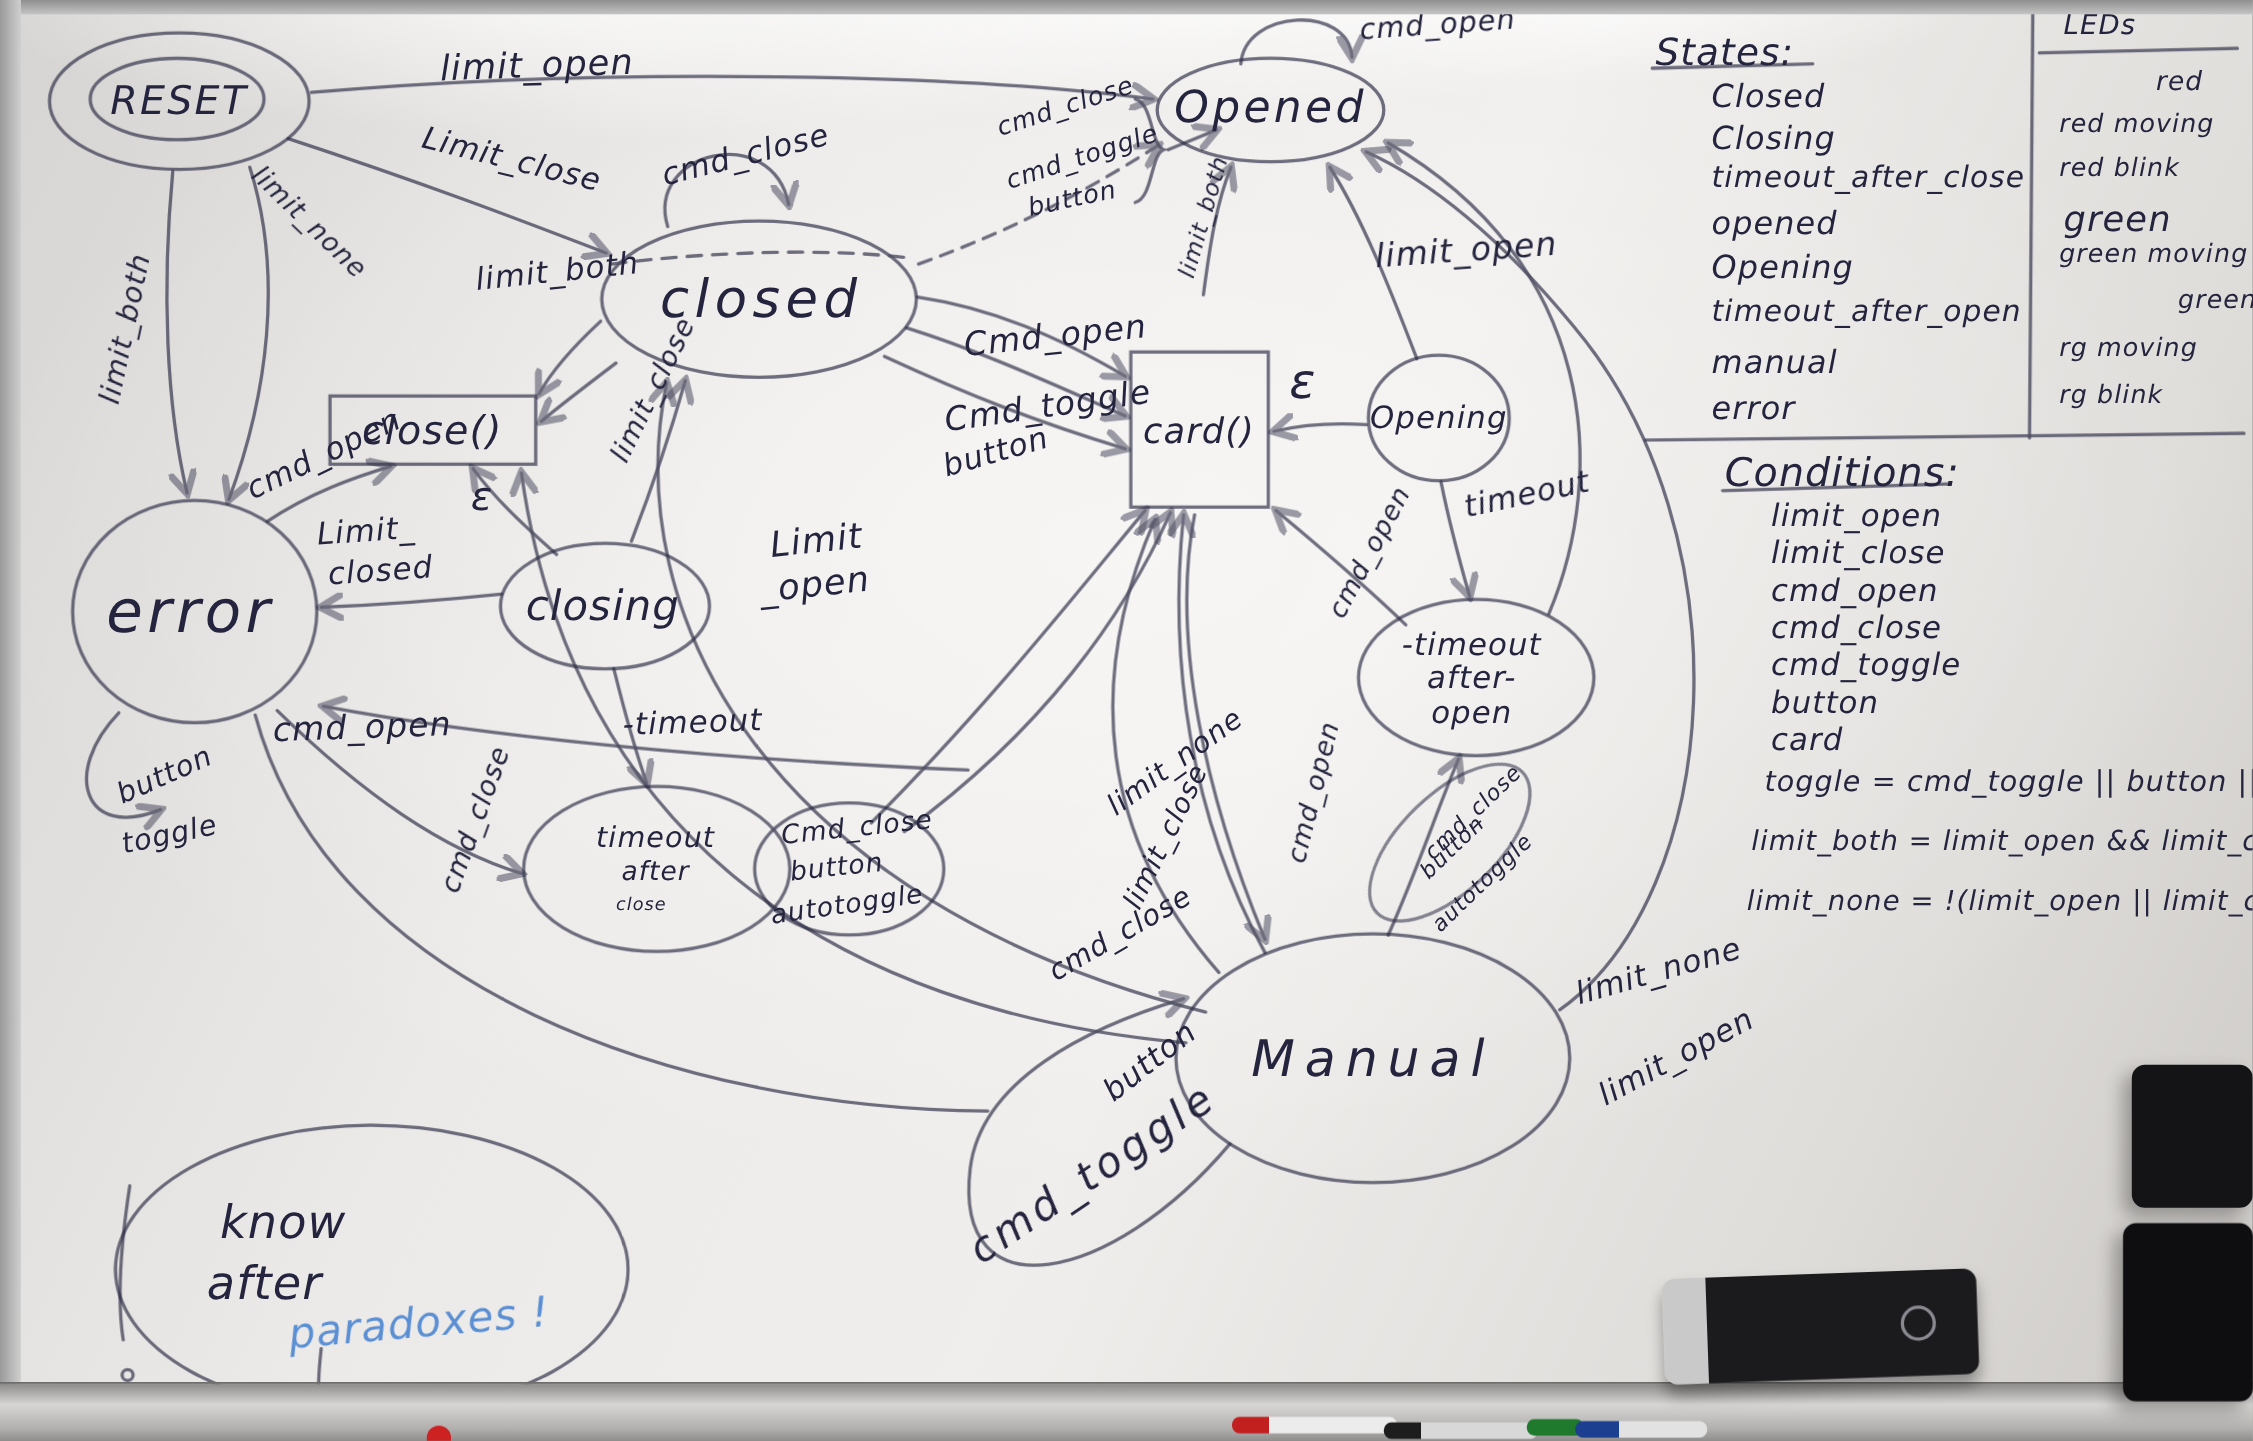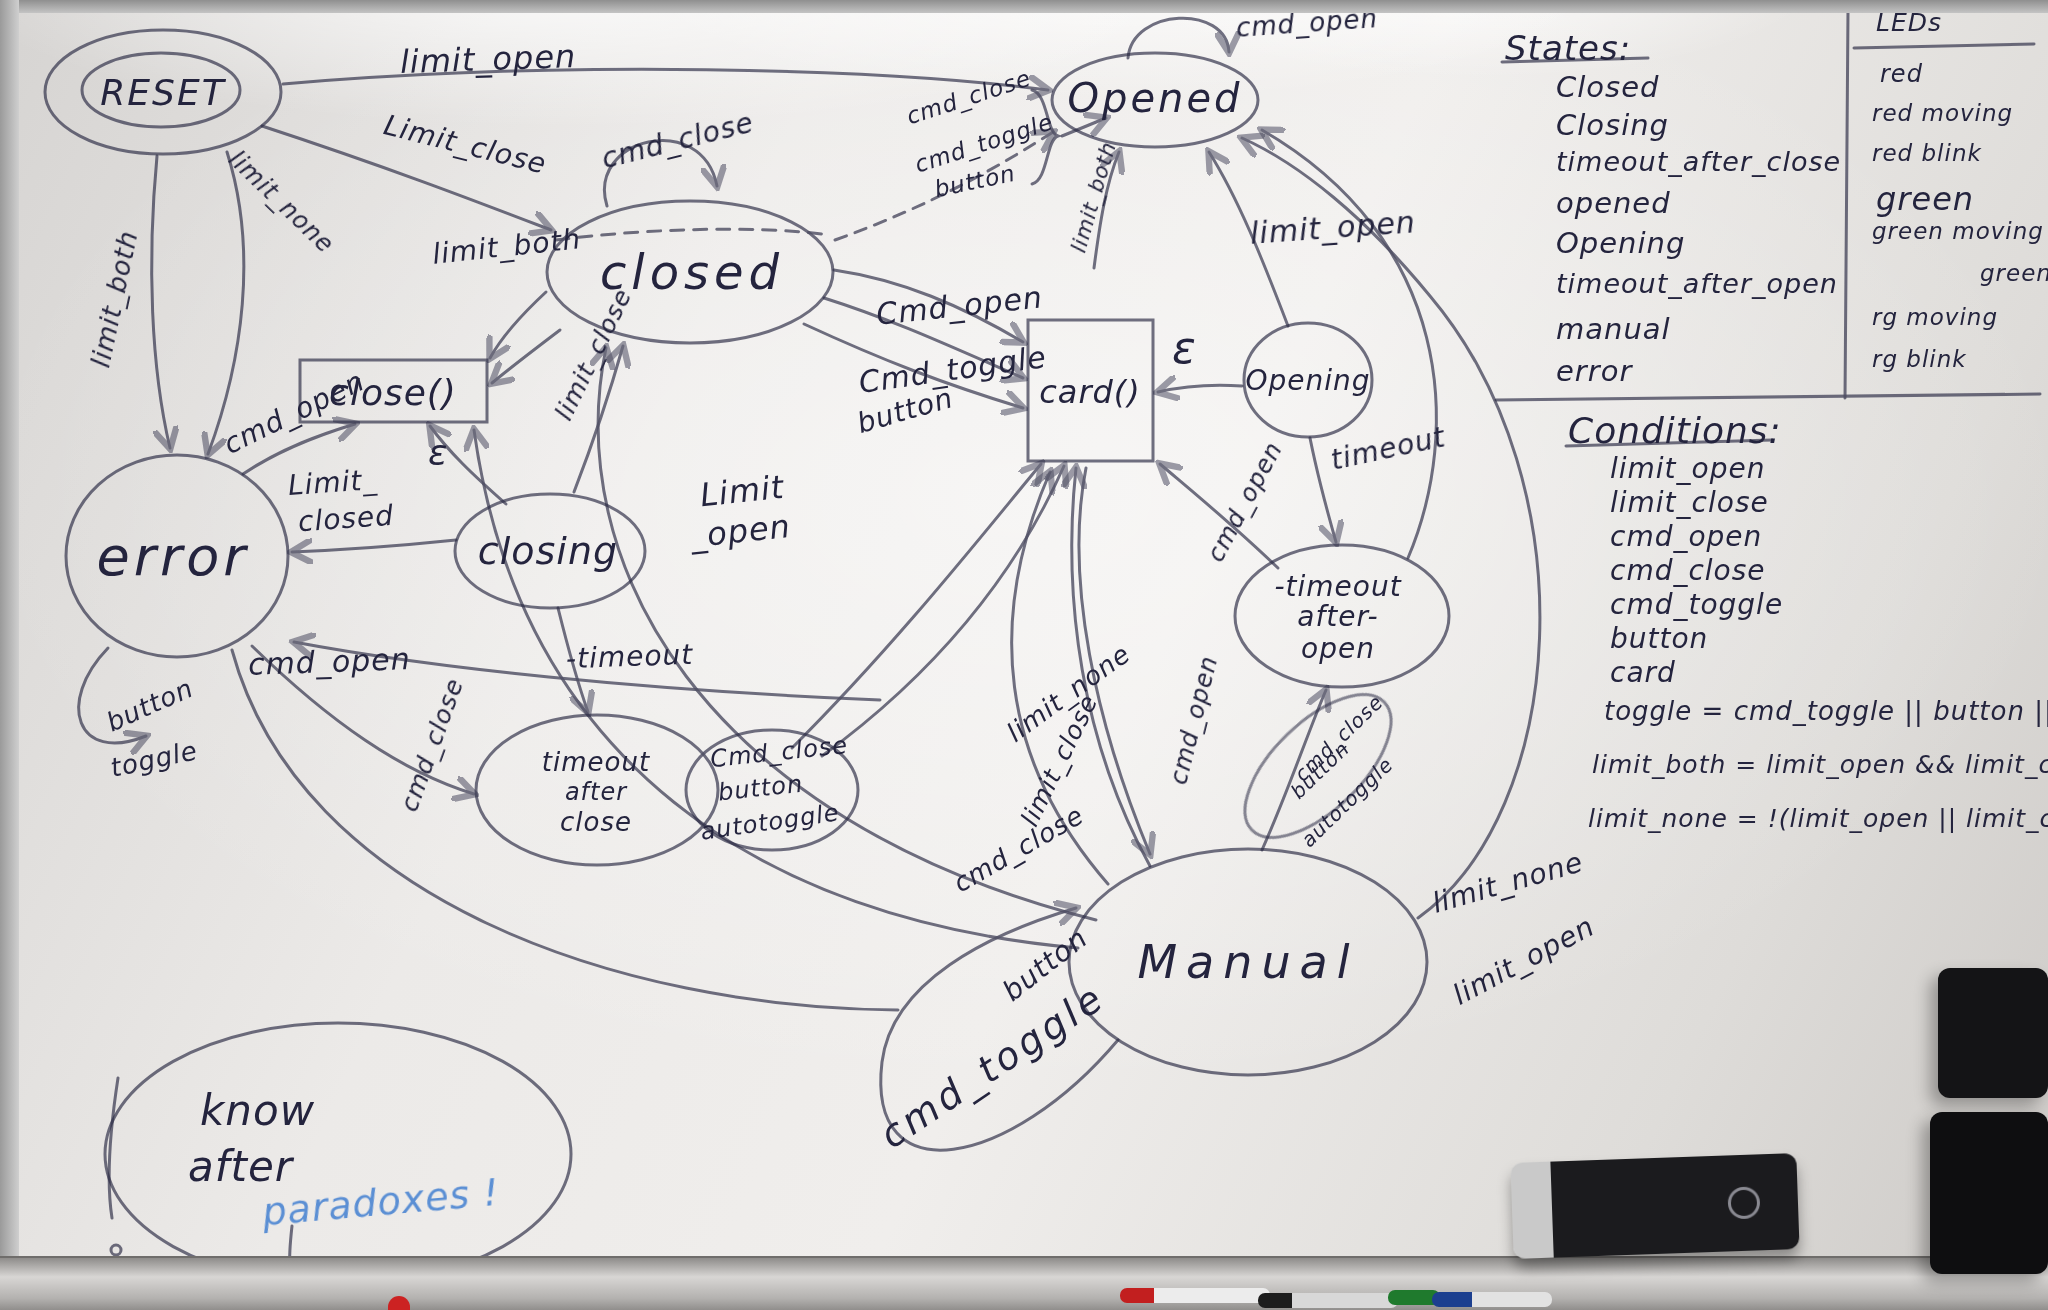--- a/index.html
+++ b/index.html
@@ -116,21 +116,21 @@
   <span class="hw ctr" style="left:163px;top:92px;font-size:36px;letter-spacing:2px">RESET</span>
   <span class="hw ctr" style="left:1155px;top:98px;font-size:40px;letter-spacing:3px">Opened</span>
   <span class="hw ctr" style="left:692px;top:272px;font-size:48px;letter-spacing:5px">closed</span>
   <span class="hw ctr" style="left:393px;top:392px;font-size:36px">close()</span>
   <span class="hw ctr" style="left:1090px;top:392px;font-size:32px">card()</span>
   <span class="hw ctr" style="left:1308px;top:380px;font-size:28px">Opening</span>
   <span class="hw ctr" style="left:173px;top:556px;font-size:54px;letter-spacing:4px">error</span>
   <span class="hw ctr" style="left:548px;top:551px;font-size:38px">closing</span>
   <span class="hw ctr" style="left:596px;top:762px;font-size:26px">timeout</span>
   <span class="hw ctr" style="left:596px;top:792px;font-size:24px">after</span>
-  <span class="hw ctr" style="left:596px;top:822px;font-size:26px">close</span>
+  <span class="hw ctr" style="left:583px;top:822px;font-size:16px">close</span>
   <span class="hw ctr" style="left:1338px;top:586px;font-size:28px">-timeout</span>
   <span class="hw ctr" style="left:1338px;top:616px;font-size:28px">after-</span>
   <span class="hw ctr" style="left:1338px;top:648px;font-size:28px">open</span>
   <span class="hw ctr" style="left:1248px;top:962px;font-size:46px;letter-spacing:9px">Manual</span>
   <span class="hw" style="left:200px;top:1086px;font-size:42px">know</span>
   <span class="hw" style="left:188px;top:1142px;font-size:42px">after</span>
   <span class="hw blue" style="left:262px;top:1180px;font-size:38px;transform:rotate(-5deg)">paradoxes !</span>
 
   <span class="hw" style="left:400px;top:40px;font-size:32px;transform:rotate(-2deg)">limit_open</span>
   <span class="hw" style="left:382px;top:128px;font-size:28px;transform:rotate(14deg)">Limit_close</span>
@@ -182,21 +182,21 @@
 
   <span class="hw" style="left:1556px;top:70px;font-size:29px">Closed</span>
   <span class="hw" style="left:1556px;top:108px;font-size:29px">Closing</span>
   <span class="hw" style="left:1556px;top:146px;font-size:27px">timeout_after_close</span>
   <span class="hw" style="left:1556px;top:186px;font-size:29px">opened</span>
   <span class="hw" style="left:1556px;top:226px;font-size:29px">Opening</span>
   <span class="hw" style="left:1556px;top:268px;font-size:27px">timeout_after_open</span>
   <span class="hw" style="left:1556px;top:312px;font-size:29px">manual</span>
   <span class="hw" style="left:1556px;top:354px;font-size:29px">error</span>
 
-  <span class="hw" style="left:1880px;top:60px;font-size:24px">red</span>
+  <span class="hw" style="left:1960px;top:60px;font-size:24px">red</span>
   <span class="hw" style="left:1872px;top:100px;font-size:23px">red moving</span>
   <span class="hw" style="left:1872px;top:140px;font-size:23px">red blink</span>
   <span class="hw" style="left:1876px;top:180px;font-size:32px">green</span>
   <span class="hw" style="left:1872px;top:218px;font-size:23px">green moving</span>
   <span class="hw" style="left:1980px;top:260px;font-size:23px">green blink</span>
   <span class="hw" style="left:1872px;top:304px;font-size:23px">rg moving</span>
   <span class="hw" style="left:1872px;top:346px;font-size:23px">rg blink</span>
 
   <span class="hw" style="left:1568px;top:410px;font-size:36px">Conditions:</span>
   <span class="hw" style="left:1610px;top:452px;font-size:28px">limit_open</span>

